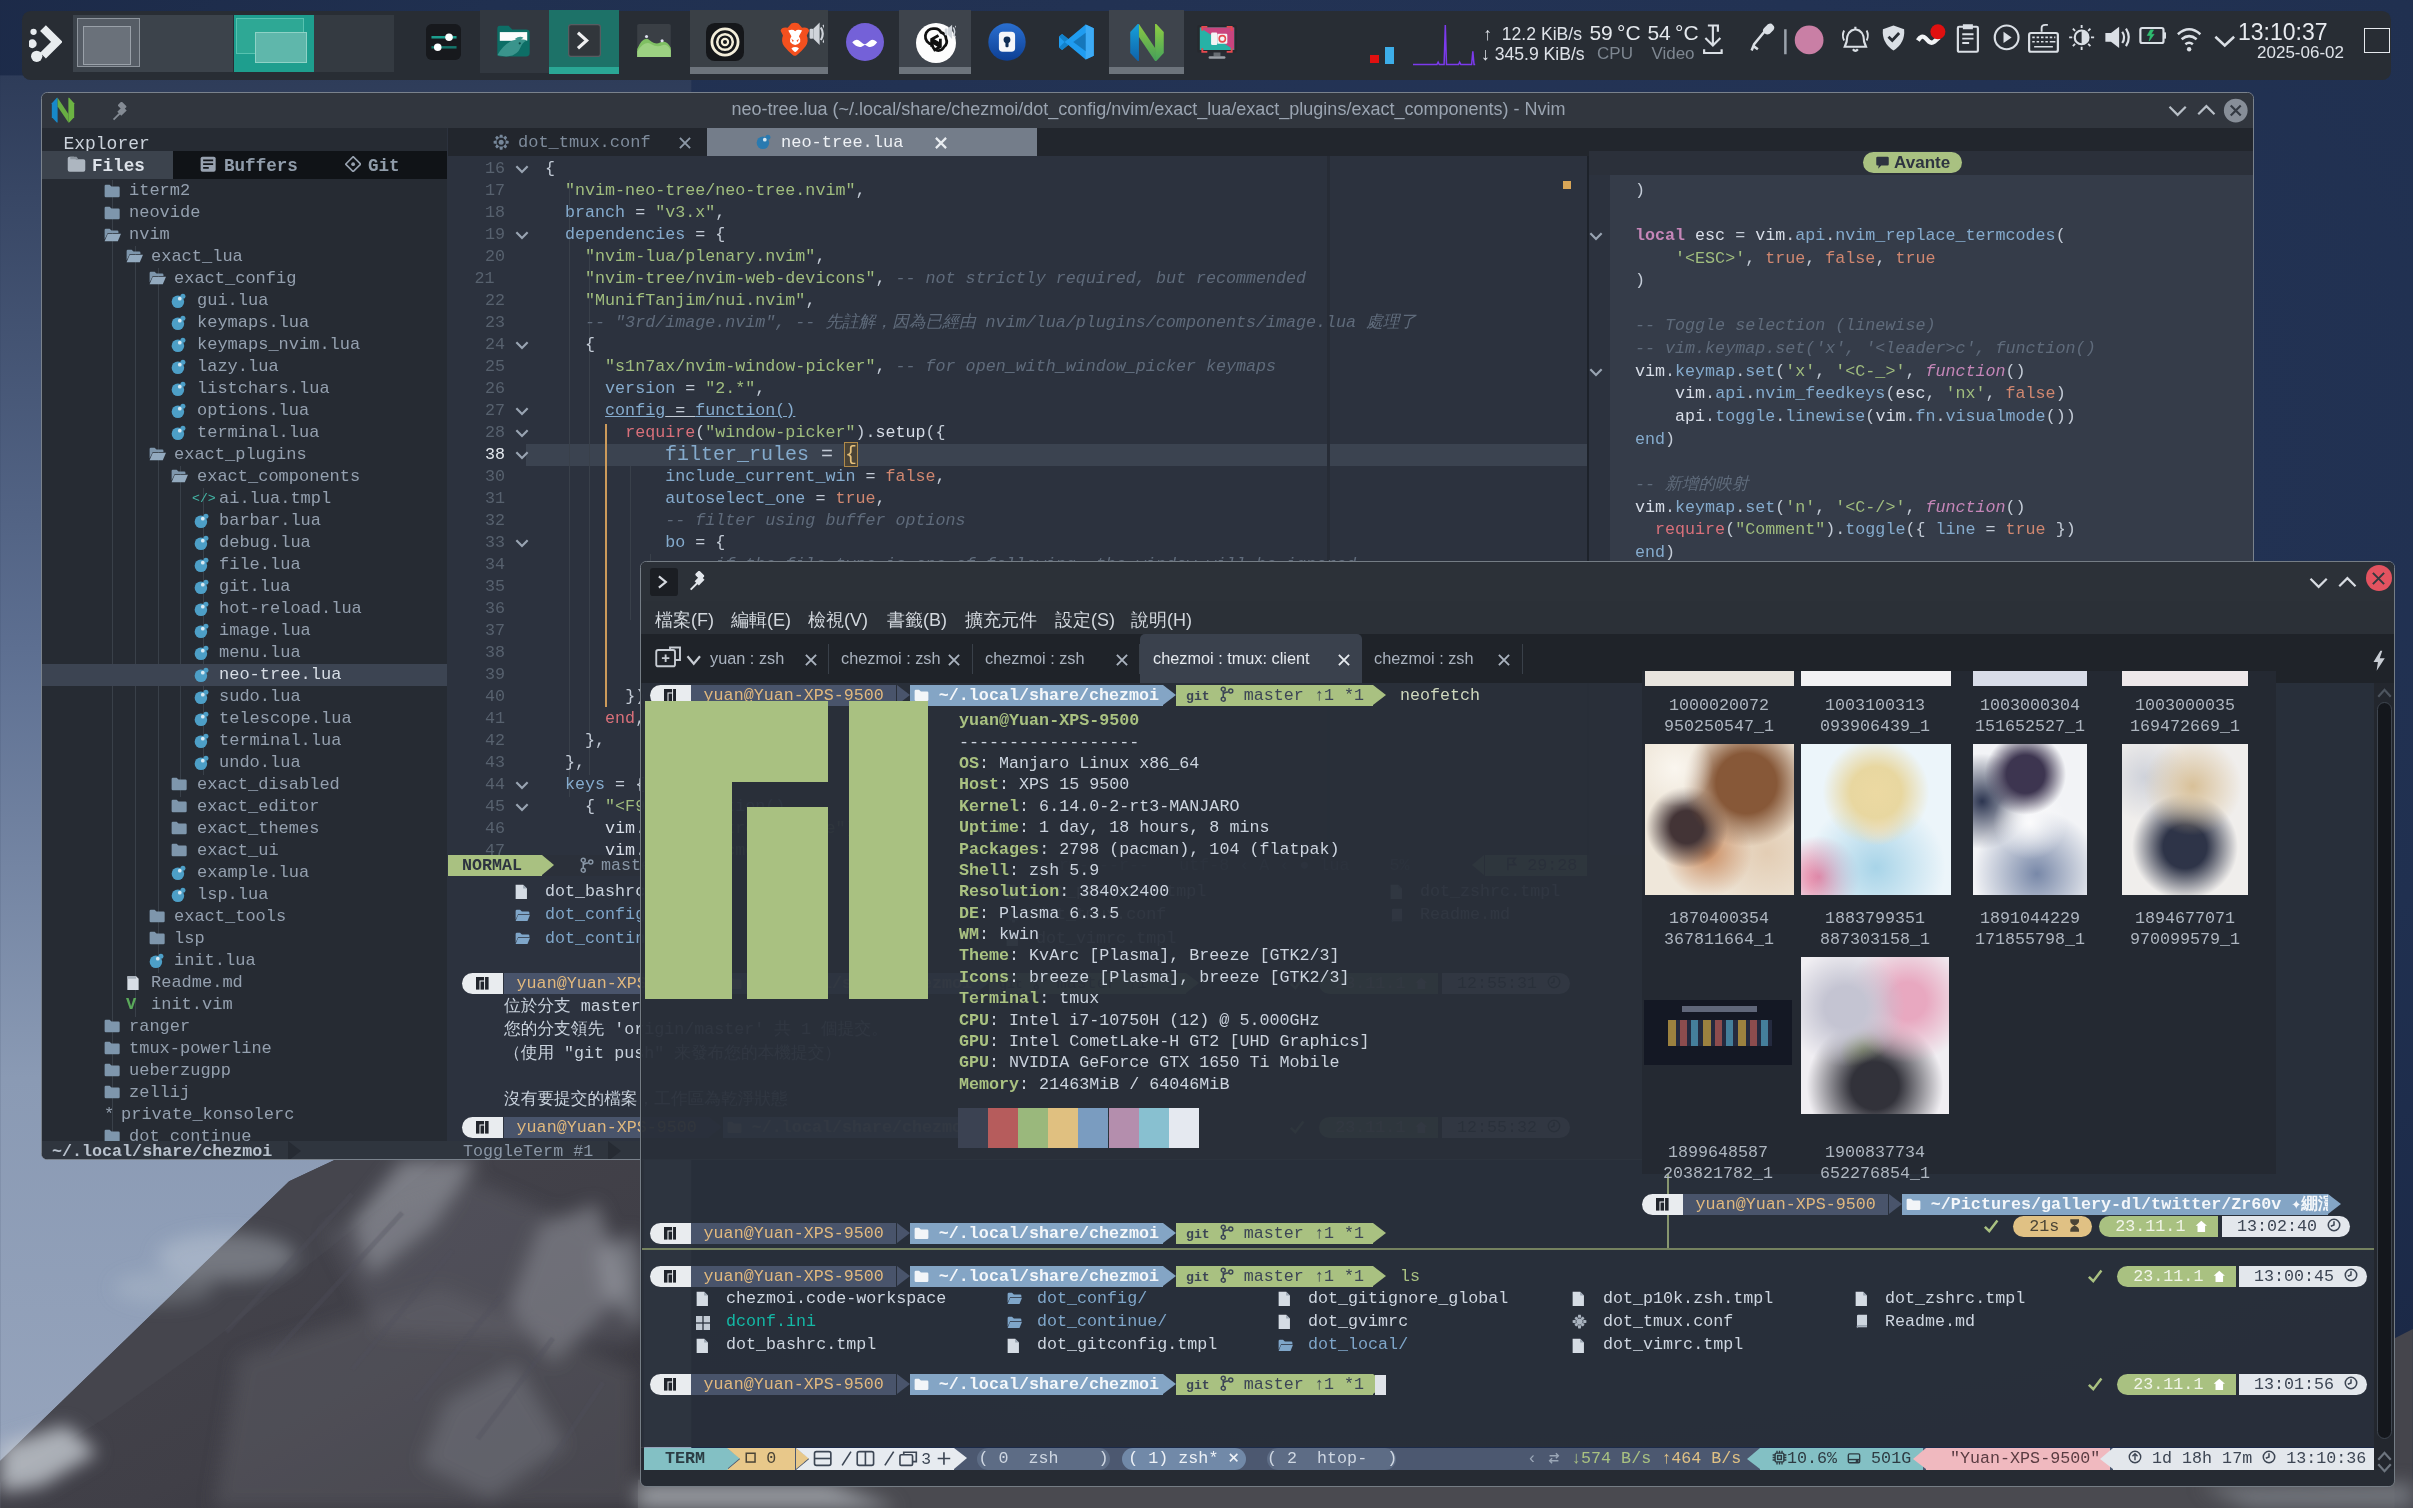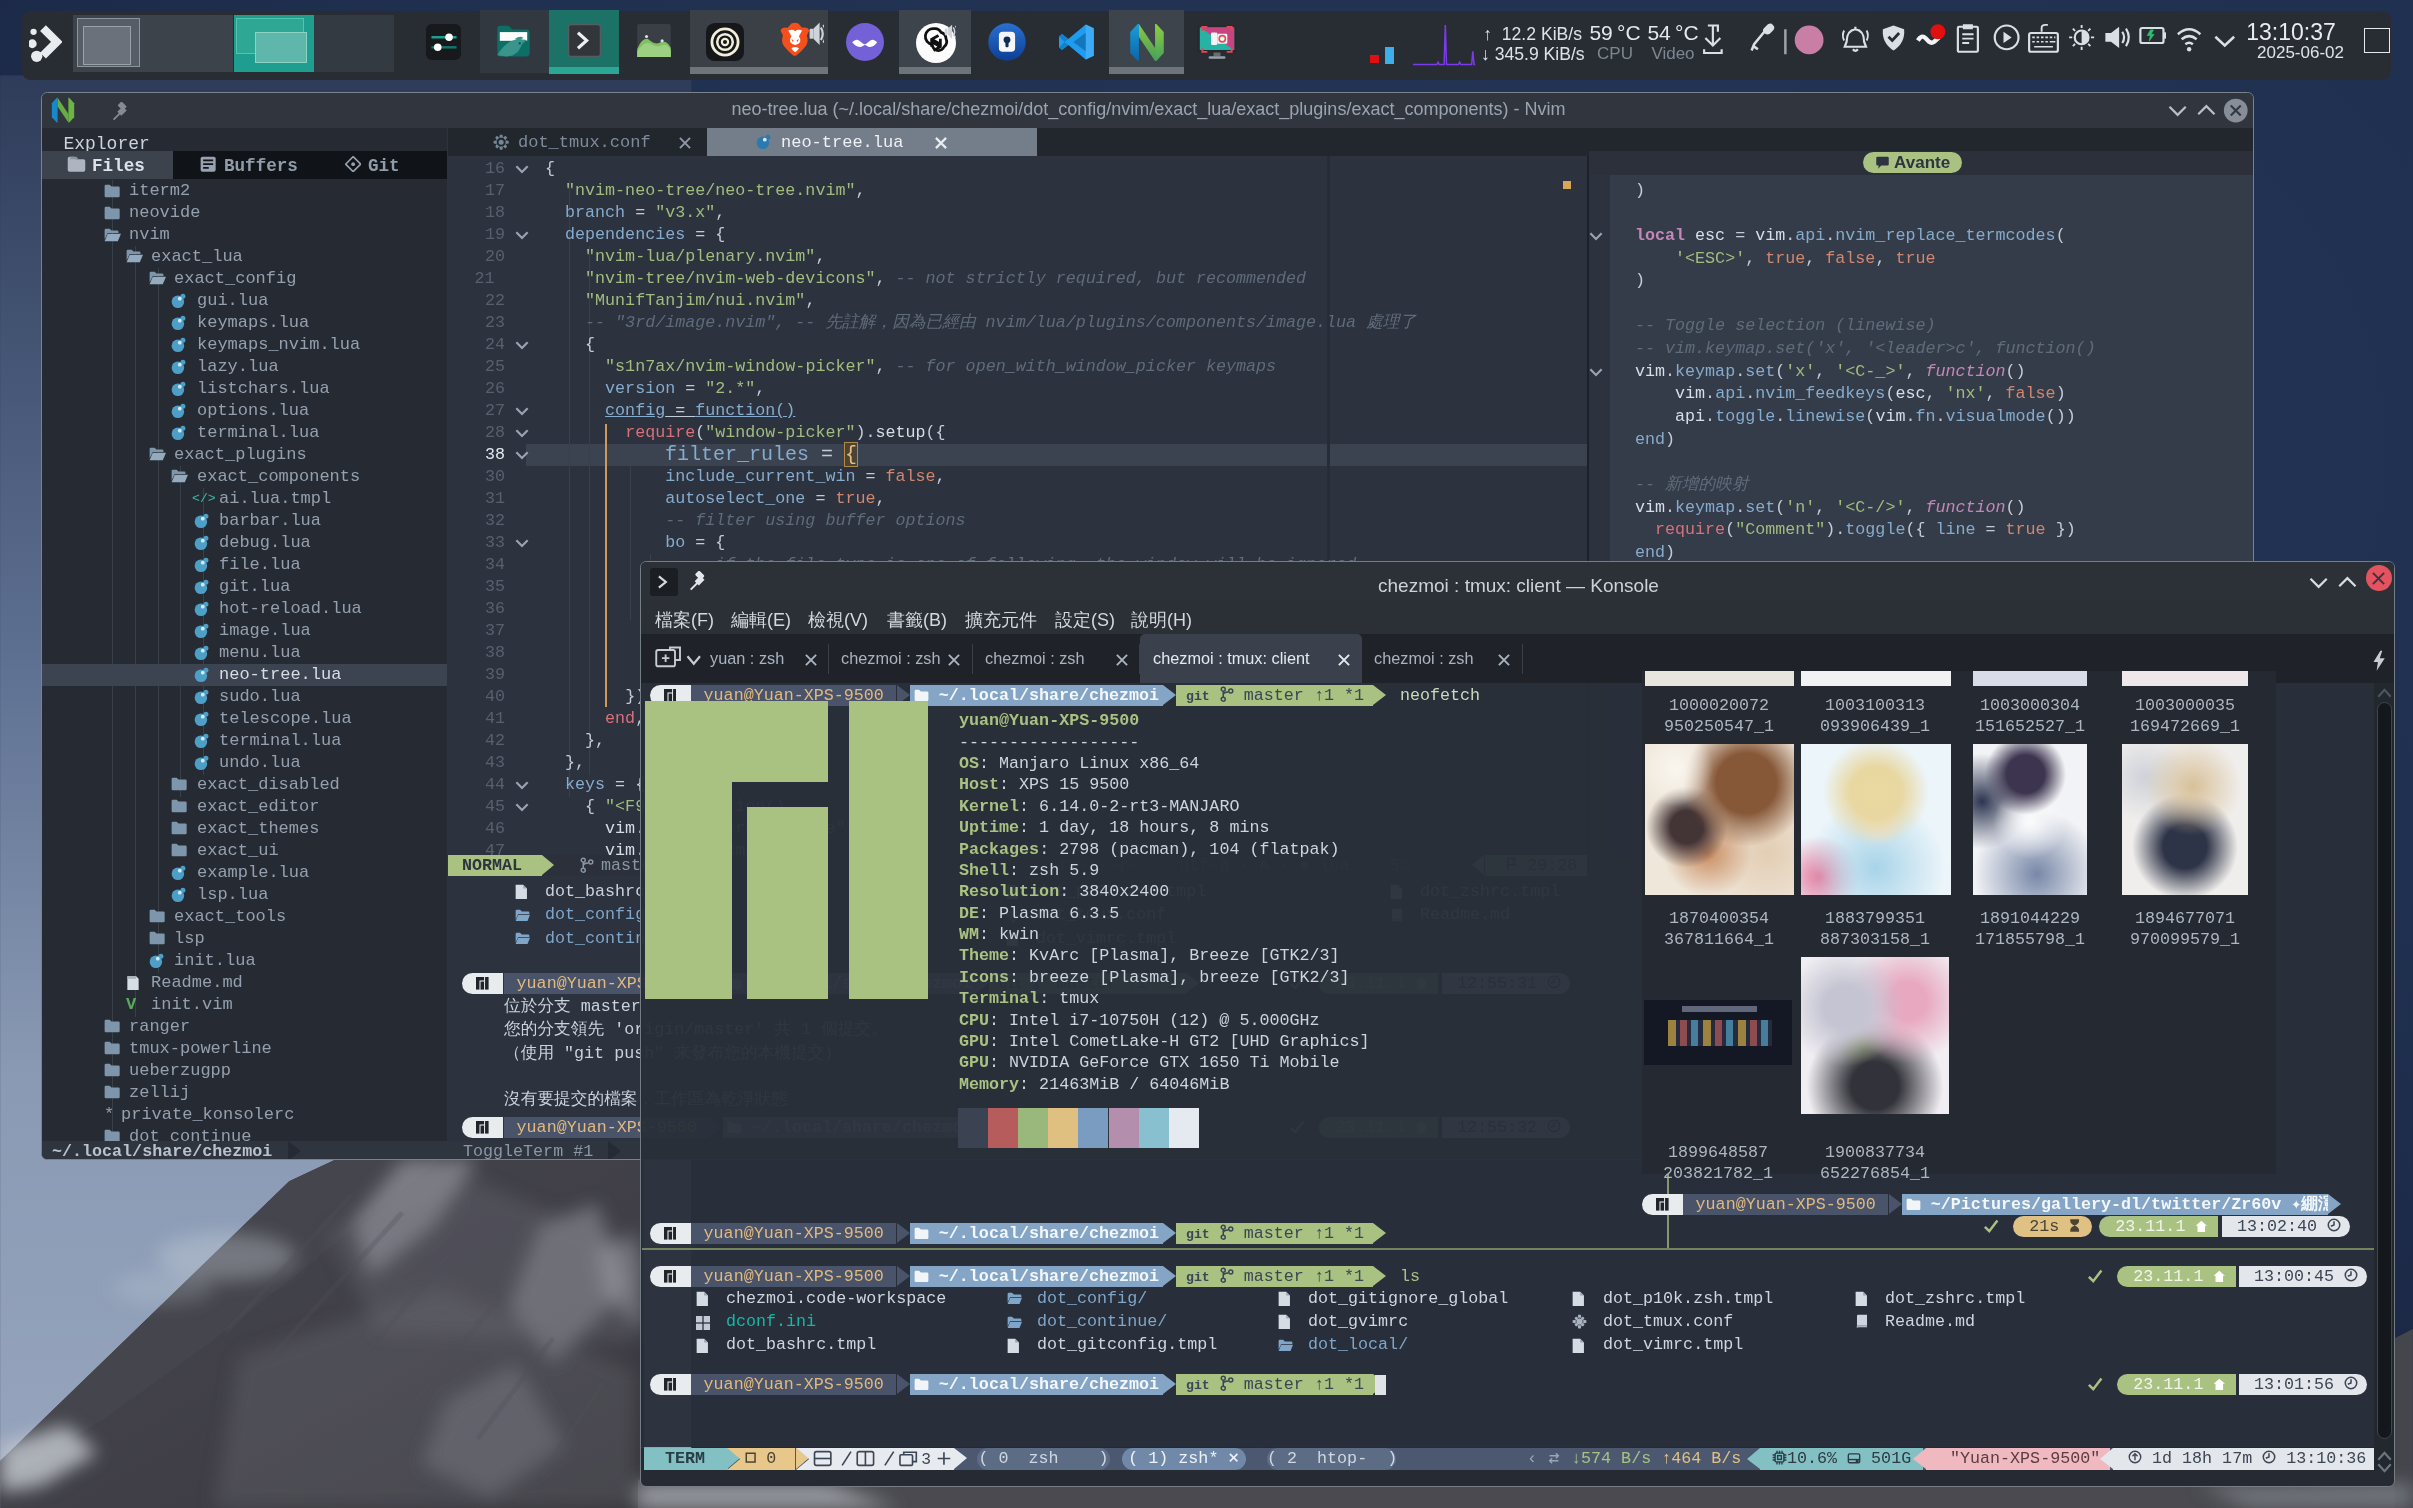--- a/index.html
+++ b/index.html
@@ -273,21 +273,21 @@
 <g transform="translate(764,6)">
         <path d="M2 12 Q20 -4 38 12" stroke-width="4"></path>
         <path d="M8 20 Q20 10 32 20" stroke-width="4"></path>
         <path d="M14 28 Q20 23 26 28" stroke-width="4"></path>
         <circle cx="20" cy="36" r="3.5" fill="#dadfe5" stroke="none"></circle>
       </g>
 
 <path d="M826 22 L841 36 L856 22" stroke-width="4"></path>
 </g>
 </svg>
-<div class="ab" style="left:2238px;top:19px;width:106px;text-align:center;color:#e8ebf0;font-size:23px">13:10:37</div>
+<div class="ab" style="left:2238px;top:19px;width:106px;text-align:left;color:#e8ebf0;font-size:23px">13:10:37</div>
 <div class="ab" style="left:2238px;top:43px;width:106px;text-align:right;color:#dfe3e9;font-size:17px">2025-06-02</div>
 <div class="ab" style="left:2364px;top:28px;width:26.4px;height:25px;border:1.9px solid #e6e9ee"></div>
 <div class="ab" style="left:41px;top:92px;width:2213px;height:1068px;background:#2c323e;border-radius:6.3px;border:0.6px solid #7a828c;overflow:hidden">
     <div class="ab" style="left:0;top:0;width:2213px;height:35px;background:#31363e"></div>
     <svg class="ab" style="left:8.8px;top:4.4px" width="24" height="26.4" viewBox="0 0 58 62">
 <path d="M2 14 L14 1 L16 1 L16 61 L14 61 L2 48 Z" fill="#1788c9"></path>
 <path d="M56 48 L44 61 L42 61 L42 1 L44 1 L56 14 Z" fill="#6cb443"></path>
 <path d="M16 1 L42 40 L42 61 L16 22 Z" fill="#6cb443" opacity="0.95"></path>
 </svg>
     <svg class="ab" style="left:69px;top:8.8px" width="19" height="19" viewBox="0 0 30 30">
@@ -842,21 +842,20 @@
     <svg class="ab" style="left:16.3px;top:12.6px" width="12.6" height="14" viewBox="0 0 20 22">
       <path d="M3 2 L14 11 L3 20" stroke="#d6dae0" stroke-width="3.5" fill="none"></path>
     </svg>
     <svg class="ab" style="left:47px;top:8.8px" width="20" height="20" viewBox="0 0 30 30">
       <g fill="#e3e7ec">
         <rect x="12" y="2" width="12" height="9" rx="2" transform="rotate(45 18 6)"></rect>
         <rect x="13" y="8" width="9" height="12" transform="rotate(45 17 14)"></rect>
         <path d="M13 17 L3 27 L5 29 L15 19 Z"></path>
       </g>
     </svg>
-    <div class="ab" style="left:0;top:13.2px;width:1755px;text-align:center;color:#ccd2d9;font-size:19px">chezmoi : tmux: client — Konsole</div>
     <svg class="ab" style="left:1666px;top:7.5px" width="82" height="25" viewBox="0 0 130 40">
 <path d="M5 14 L18 27 L31 14" stroke="#d8dce2" stroke-width="3.5" fill="none"></path>
 <path d="M51 26 L64 13 L77 26" stroke="#d8dce2" stroke-width="3.5" fill="none"></path>
     </svg>
     <div class="ab" style="left:1725px;top:3.1px;width:26.4px;height:26.4px;background:#e35360;border-radius:13.2px"></div>
     <svg class="ab" style="left:1730px;top:8.8px" width="15" height="15" viewBox="0 0 24 24">
       <path d="M3 3 L21 21 M21 3 L3 21" stroke="#33393f" stroke-width="3.2"></path>
     </svg>
     <div class="ab" style="left:0;top:39px;width:1755px;height:33px;background:#2b3037"></div>
     <div class="ab" style="left:14px;top:46px;color:#d3d8de;font-size:18px">檔案(F)</div>

